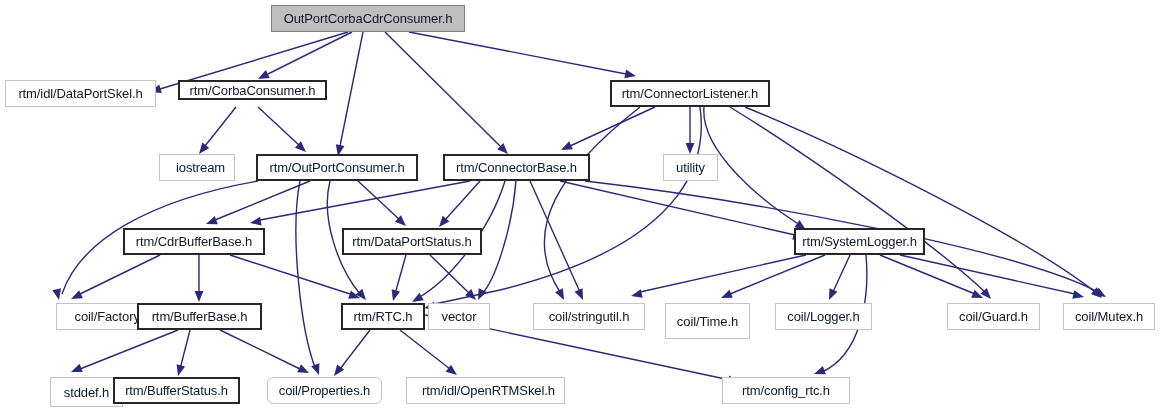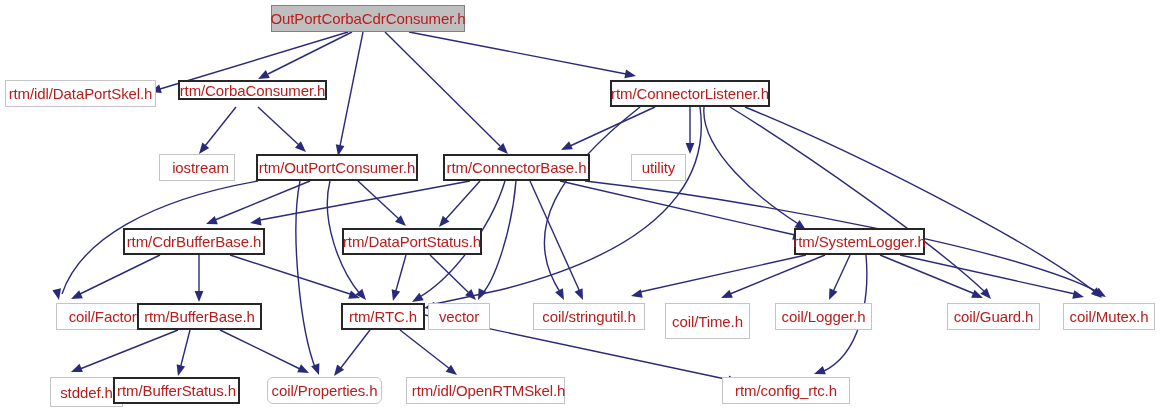--- a/index.html
+++ b/index.html
@@ -22,22 +22,22 @@
     width: 1161px;
     height: 411px;
   }
   .gnode {
     position: absolute;
     box-sizing: border-box;
     display: flex;
     align-items: center;
     justify-content: center;
     white-space: nowrap;
-    font-size: 15px;
-    color: #b91c1c;
+    font-size: 13px;
+    color: #0f172a;
     letter-spacing: -0.1px;
     background: #ffffff;
     border: 1px solid #c4c4c4;
     z-index: 2;
   }
   .gnode.strong {
     border: 2px solid #262626;
   }
   .gnode.root {
     background: #bfbfbf;
@@ -146,21 +146,21 @@
       <path d="M 425,315 L 730,380" class="edge-path" stroke="#2a2a7a"></path>
       <polygon points="739,382 727.3255649523301,384.0168208442334 729.1551878315263,375.40912195777594" class="arrow-head" fill="#2a2a7a"></polygon>
     </svg>
 <div class="gnode root" style="left: 271px; top: 5px; width: 194px; height: 27px;">OutPortCorbaCdrConsumer.h</div>
     <div class="gnode weak" style="left: 5px; top: 80px; width: 151px; height: 27px;">rtm/idl/DataPortSkel.h</div>
     <div class="gnode strong" style="left: 178px; top: 80px; width: 149px; height: 20px;">rtm/CorbaConsumer.h</div>
     <div class="gnode strong" style="left: 610px; top: 80px; width: 160px; height: 27px;">rtm/ConnectorListener.h</div>
     <div class="gnode weak" style="left: 159px; top: 154px; width: 76px; height: 27px; padding-left: 7px;">iostream</div>
     <div class="gnode strong" style="left: 256px; top: 154px; width: 162px; height: 27px;">rtm/OutPortConsumer.h</div>
     <div class="gnode strong" style="left: 443px; top: 154px; width: 147px; height: 27px;">rtm/ConnectorBase.h</div>
-    <div class="gnode weak" style="left: 631px; top: 154px; width: 55px; height: 27px;">utility</div>
+    <div class="gnode weak" style="left: 663px; top: 154px; width: 55px; height: 27px;">utility</div>
     <div class="gnode strong" style="left: 123px; top: 228px; width: 142px; height: 27px;">rtm/CdrBufferBase.h</div>
     <div class="gnode strong" style="left: 342px; top: 228px; width: 140px; height: 27px;">rtm/DataPortStatus.h</div>
     <div class="gnode strong" style="left: 794px; top: 228px; width: 131px; height: 27px;">rtm/SystemLogger.h</div>
     <div class="gnode weak" style="left: 12px; top: 303px; width: 112px; height: 27px; margin-left: 44px;">coil/Factory.h</div>
     <div class="gnode strong" style="left: 137px; top: 303px; width: 125px; height: 27px;">rtm/BufferBase.h</div>
     <div class="gnode strong" style="left: 341px; top: 303px; width: 84px; height: 27px;">rtm/RTC.h</div>
     <div class="gnode weak" style="left: 428px; top: 303px; width: 62px; height: 27px;">vector</div>
     <div class="gnode weak" style="left: 533px; top: 303px; width: 112px; height: 27px;">coil/stringutil.h</div>
     <div class="gnode weak" style="left: 665px; top: 303px; width: 85px; height: 36px;">coil/Time.h</div>
     <div class="gnode weak" style="left: 775px; top: 303px; width: 97px; height: 27px;">coil/Logger.h</div>

